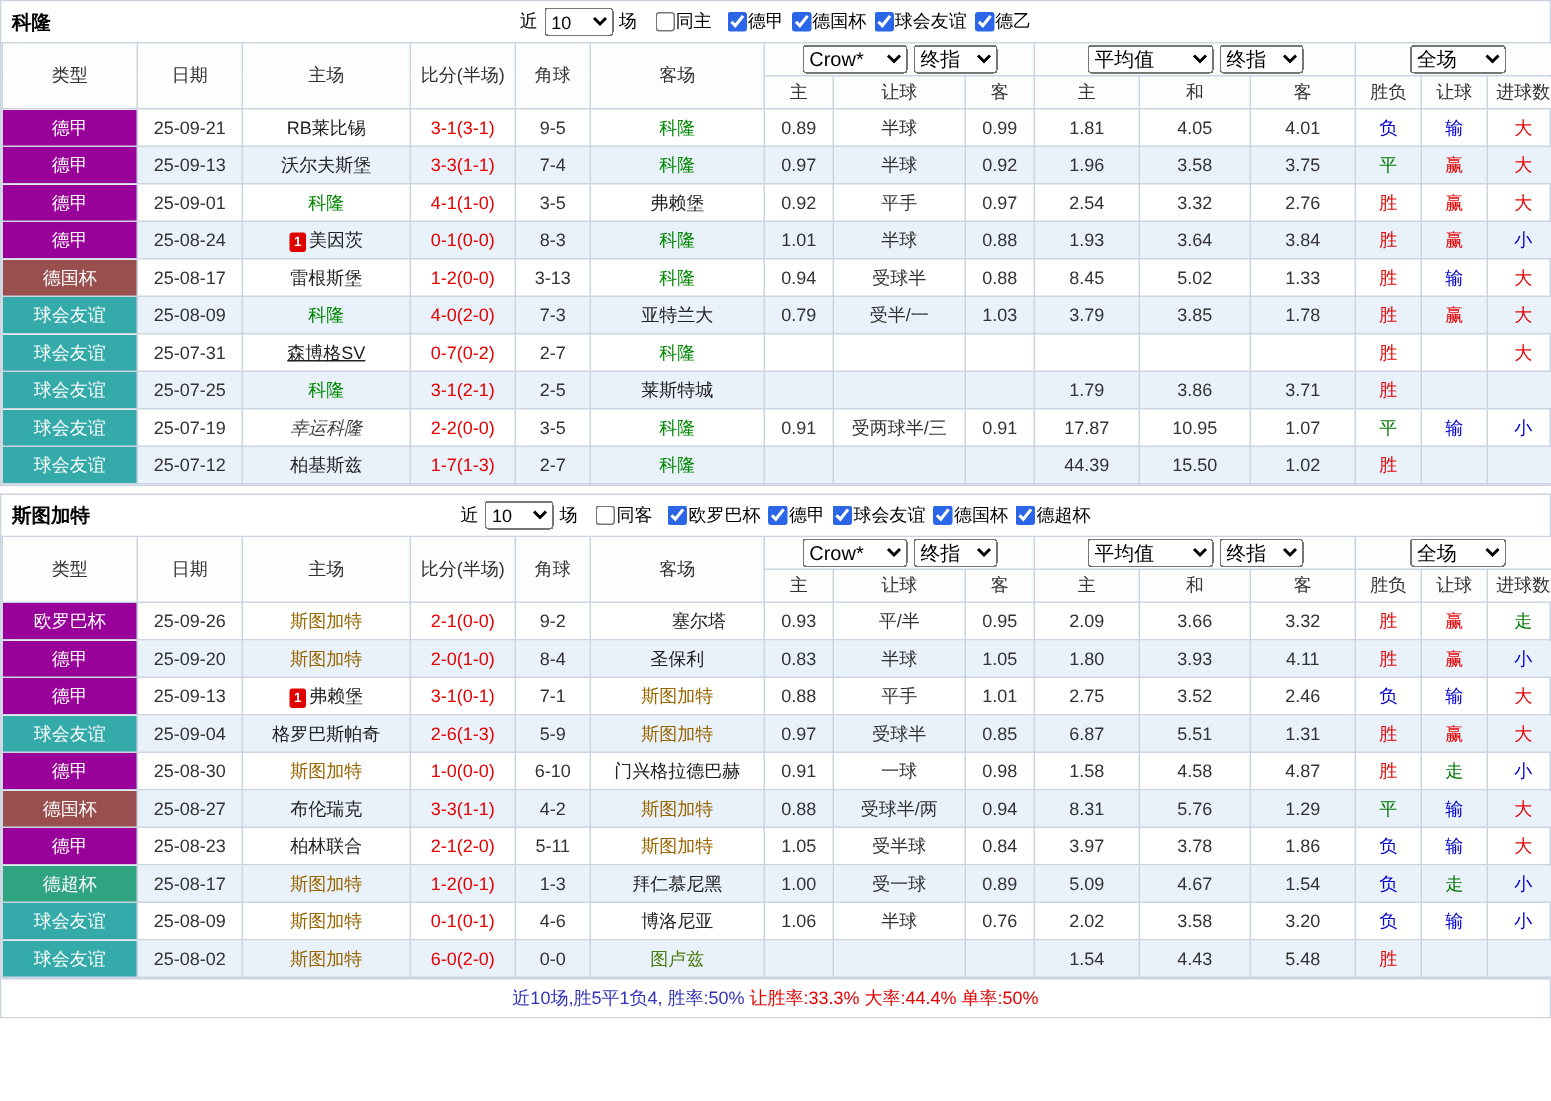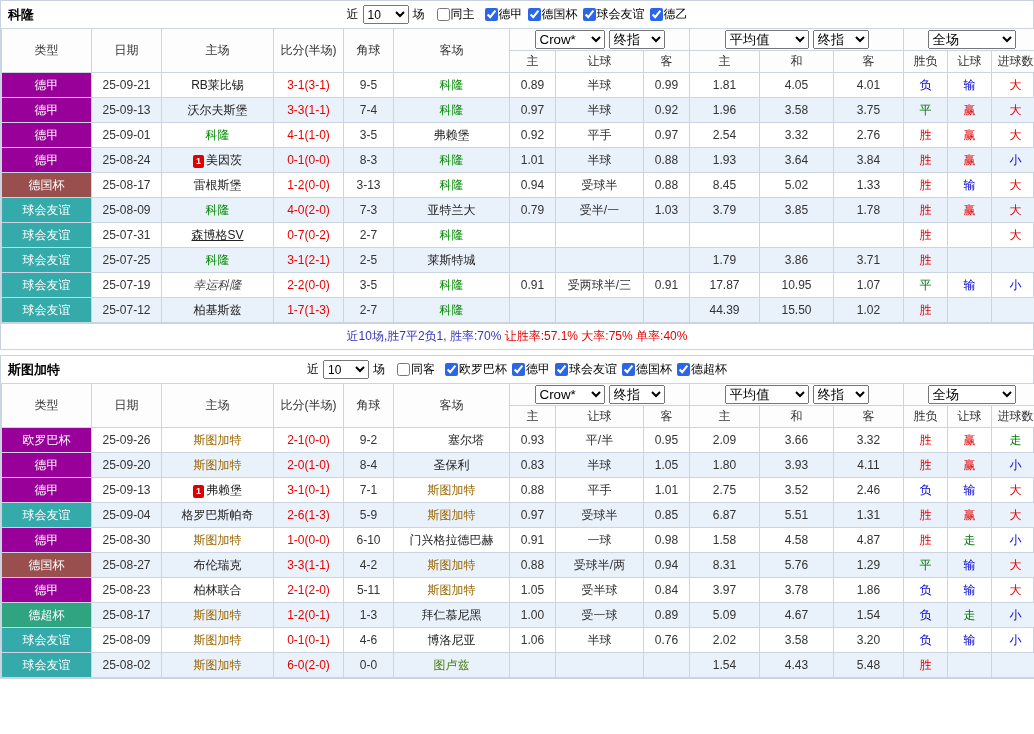--- a/index.html
+++ b/index.html
@@ -21,21 +21,21 @@
   .league-filters{display:flex;align-items:center;gap:5px;margin-left:6px;}
   .same{margin-left:8px;}
   table{width:100%;border-collapse:collapse;table-layout:fixed;font-size:12px;text-align:center;}
   th,td{border:1px solid #CBD5E1;height:25px;padding:0 1px;font-weight:normal;overflow:hidden;white-space:nowrap;color:#333;}
   thead th{background:#FDFDFD;height:22px;}
   .hdr-selects{display:flex;justify-content:center;gap:4px;align-items:center;}
   .sel-count{width:46px;}
   .sel-crow{width:70px;}
   .sel-end{width:56px;}
   .sel-avg{width:84px;}
-  .sel-full{width:88px;}
+  .sel-full{width:64px;}
   tbody tr:nth-child(even){background:#E9F1FA;}
   td.league{color:#fff;}
   td.score{color:#E60000;}
   .card{display:inline-block;background:#E00000;color:#fff;font-size:9px;line-height:13px;width:11px;height:13px;border-radius:2px;margin-right:2px;font-weight:bold;}
   .summary{height:26px;display:flex;align-items:center;justify-content:center;font-size:12px;background:#fff;border-top:1px solid #CBD5E1;}
   .summary span{white-space:pre;}
 </style>
 </head>
 <body>
 
@@ -295,26 +295,20 @@
               <td class="num"></td>
               <td class="num">44.39</td>
               <td class="num">15.50</td>
               <td class="num">1.02</td>
               <td class="res" style="color: rgb(230, 0, 0);">胜</td>
               <td class="res"></td>
               <td class="res"></td>
             </tr>
           </tbody>
     </table>
-    <div class="summary">
-          <span style="color: rgb(51, 51, 187);">近10场,胜7平2负1, 胜率:70% </span>
-          <span style="color: rgb(230, 0, 0);">让胜率:57.1% </span>
-          <span style="color: rgb(230, 0, 0);">大率:75% </span>
-          <span style="color: rgb(230, 0, 0);">单率:40%</span>
-        </div>
   </section>
 
   <section class="section">
     <div class="section-header">
       <span class="team-name">斯图加特</span>
       <div class="filters">
         <span>近</span>
         <select class="sel-count"><option>10</option></select>
         <span>场</span>
         <label class="chk same">
@@ -567,15 +561,21 @@
               <td class="num"></td>
               <td class="num">1.54</td>
               <td class="num">4.43</td>
               <td class="num">5.48</td>
               <td class="res" style="color: rgb(230, 0, 0);">胜</td>
               <td class="res"></td>
               <td class="res"></td>
             </tr>
           </tbody>
     </table>
+    <div class="summary">
+          <span style="color: rgb(51, 51, 187);">近10场,胜5平1负4, 胜率:50% </span>
+          <span style="color: rgb(230, 0, 0);">让胜率:33.3% </span>
+          <span style="color: rgb(230, 0, 0);">大率:44.4% </span>
+          <span style="color: rgb(230, 0, 0);">单率:50%</span>
+        </div>
   </section>
 </div>
 </div>
 
 </body></html>

